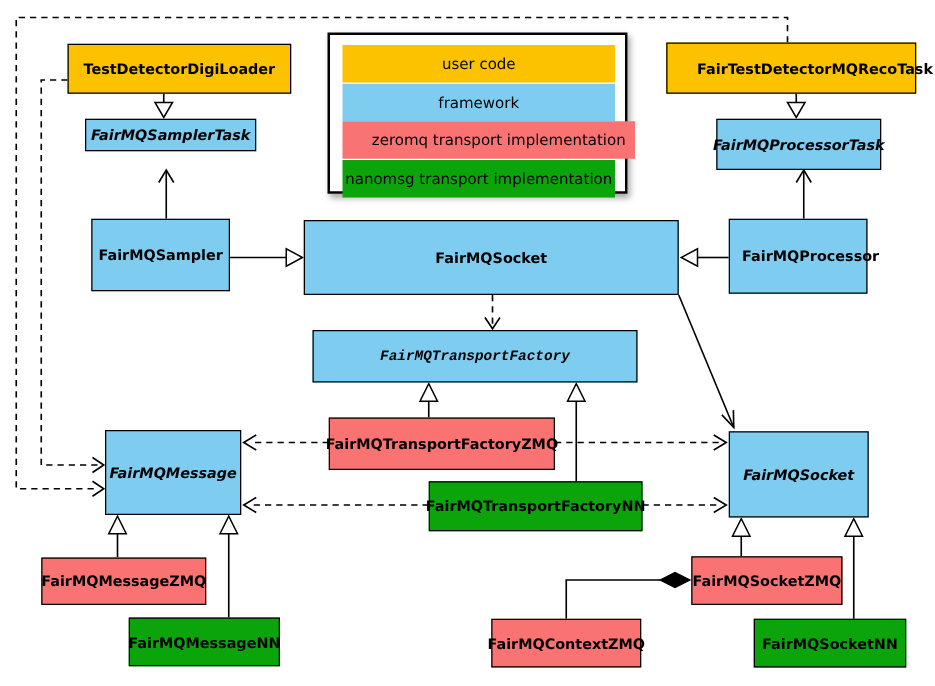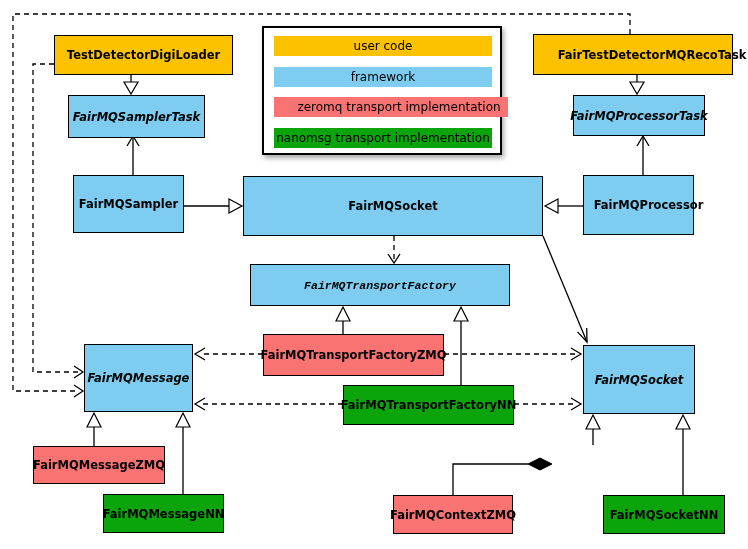--- a/index.html
+++ b/index.html
@@ -19,21 +19,21 @@
   }
   .abstract{font-style:italic;}
   .user{background:#FCC200;}
   .fw{background:#7ECDF1;}
   .zmq{background:#F97373;}
   .nn{background:#0BA50B;}
 
   
   .n-tddl{left:54px;top:35px;width:179px;height:40px;}
   .n-ftdmrt{left:533px;top:34px;width:200px;height:41px;padding-left:38px;}
-  .n-samplertask{left:68px;top:95px;width:137px;height:43px;}
+  .n-samplertask{left:68px;top:95px;width:137px;height:26px;}
   .n-processortask{left:573px;top:95px;width:132px;height:41px;}
   .n-sampler{left:73px;top:175px;width:111px;height:58px;}
   .n-device{left:243px;top:176px;width:300px;height:60px;}
   .n-processor{left:583px;top:175px;width:111px;height:60px;padding-left:20px;}
   .n-factory{left:250px;top:264px;width:260px;height:42px;font-family:Liberation Mono, monospace;}
   .n-factoryzmq{left:263px;top:334px;width:181px;height:42px;}
   .n-factorynn{left:343px;top:385px;width:171px;height:40px;}
   .n-message{left:84px;top:344px;width:109px;height:68px;}
   .n-socket{left:583px;top:345px;width:112px;height:69px;}
   .n-messagezmq{left:33px;top:446px;width:132px;height:38px;}
@@ -42,21 +42,21 @@
   .n-socketnn{left:603px;top:495px;width:122px;height:39px;}
   .n-contextzmq{left:393px;top:495px;width:120px;height:39px;}
 
   
   .legend{
     position:absolute;left:262px;top:26px;width:240px;height:129px;
     background:#fff;border:2px solid #000;box-sizing:border-box;
     box-shadow:2px 3px 5px rgba(0,0,0,0.35);
   }
   .lg-row{
-    position:absolute;left:10px;width:218px;height:20px;
+    position:absolute;left:10px;width:218px;height:30px;
     display:flex;align-items:center;justify-content:center;
     font-size:12px;color:#000;
   }
   .lg-1{top:8px;background:#FCC200;}
   .lg-2{top:39px;background:#7ECDF1;}
   .lg-3{top:69px;background:#F97373;padding-left:16px;}
   .lg-4{top:100px;background:#0BA50B;}
 </style>
 </head>
 <body>
@@ -193,16 +193,17 @@
   <div class="node fw n-sampler">FairMQSampler</div>
   <div class="node fw n-device">FairMQSocket</div>
   <div class="node fw n-processor">FairMQProcessor</div>
   <div class="node fw abstract n-factory">FairMQTransportFactory</div>
   <div class="node zmq n-factoryzmq">FairMQTransportFactoryZMQ</div>
   <div class="node nn n-factorynn">FairMQTransportFactoryNN</div>
   <div class="node fw abstract n-message">FairMQMessage</div>
   <div class="node fw abstract n-socket">FairMQSocket</div>
   <div class="node zmq n-messagezmq">FairMQMessageZMQ</div>
   <div class="node nn n-messagenn">FairMQMessageNN</div>
+  <div class="node zmq n-socketzmq">FairMQSocketZMQ</div>
   <div class="node nn n-socketnn">FairMQSocketNN</div>
   <div class="node zmq n-contextzmq">FairMQContextZMQ</div>
 
 </div>
 
 </body></html>

